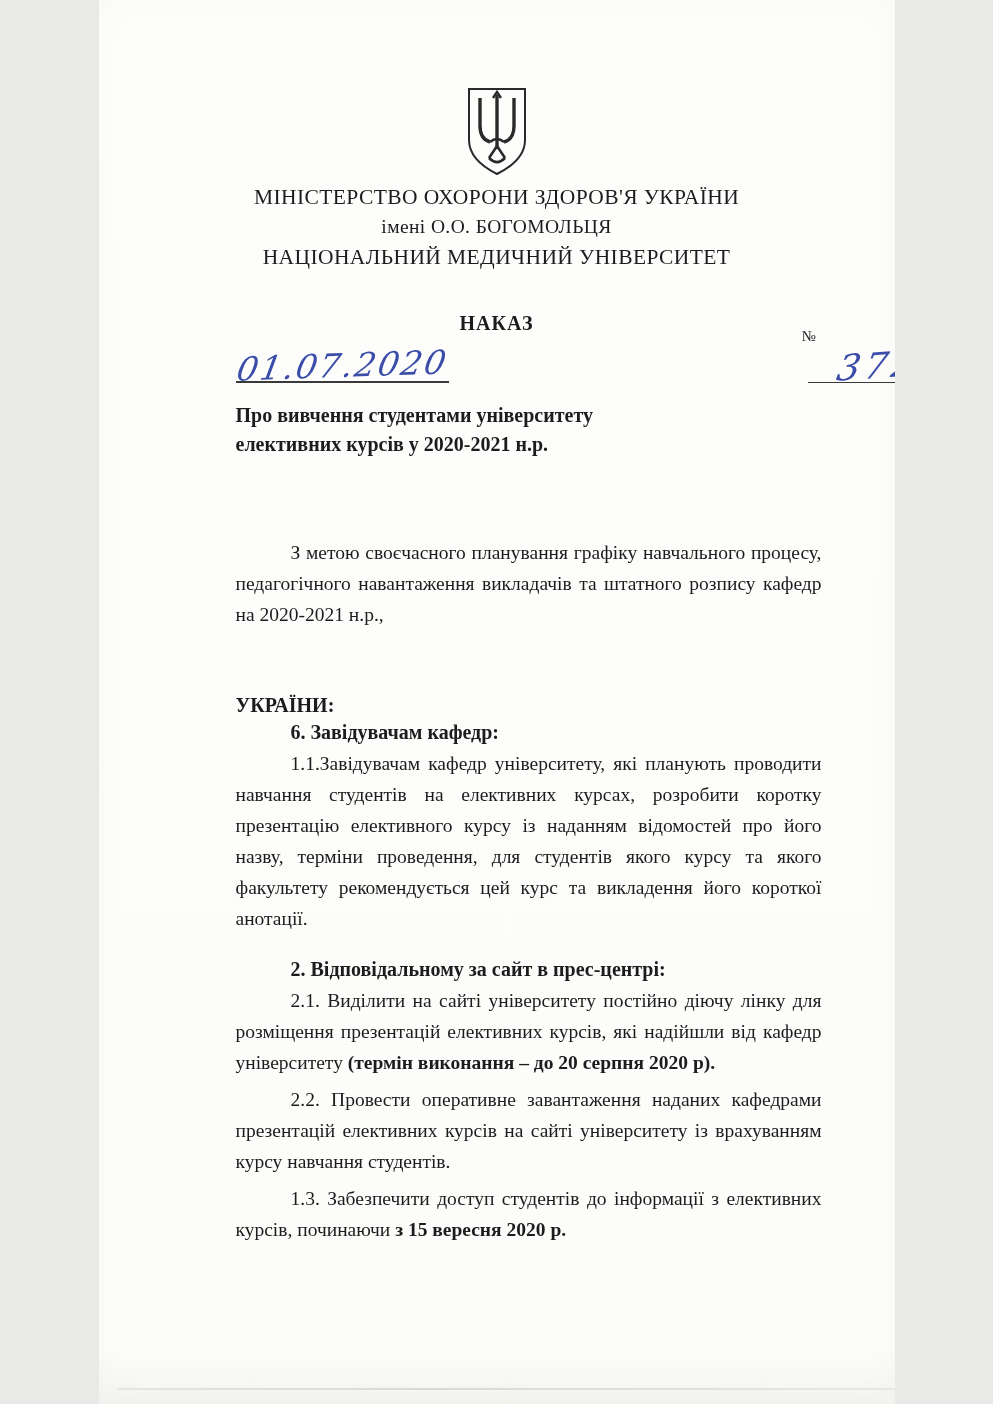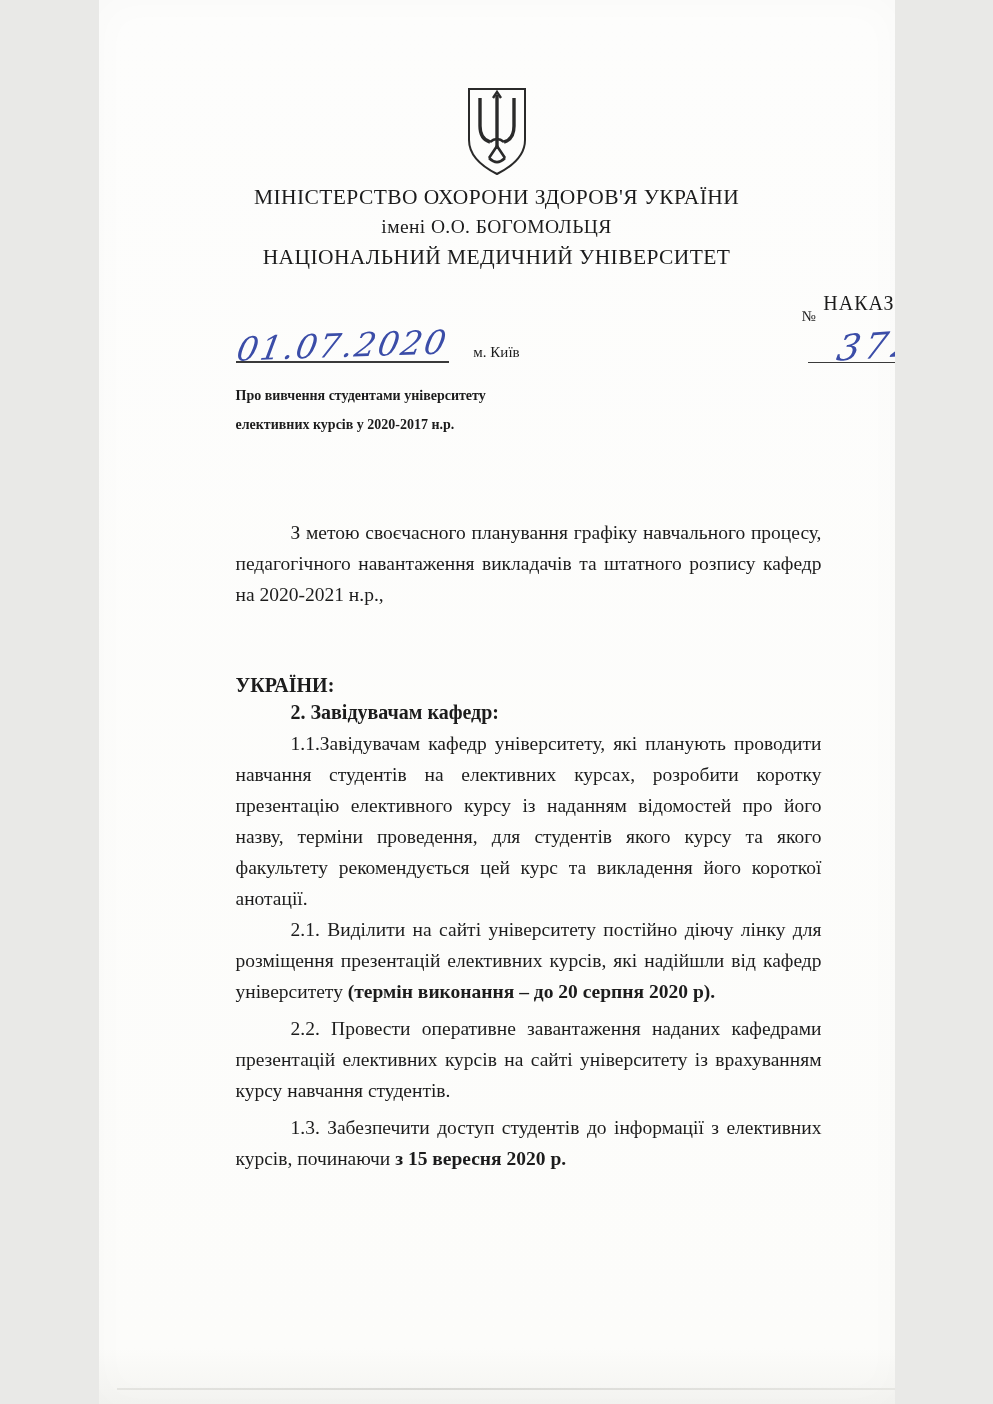--- a/index.html
+++ b/index.html
@@ -17,25 +17,25 @@
   
   .emblem {
     width: 70px; height: 92px;
     margin: 86px auto 4px auto;
     display: block;
   }
   .org { text-align: center; }
   .org-line { font-size: 21.5px; line-height: 30px; letter-spacing: 0.4px; }
   .org-line.small { font-size: 19.5px; }
   .order-title {
-    text-align: right;
-    font-weight: normal;
+    text-align: center;
+    font-weight: bold;
     font-size: 20px;
     letter-spacing: 1px;
-    margin-top: 20px;
+    margin-top: 40px;
   }
   
   .meta-row { position: relative; height: 58px; margin-top: 2px; }
   .date-block {
     position: absolute; left: 137px; width: 213px; bottom: 12px;
     border-bottom: 2px solid #3a3a3a;
     text-align: center;
   }
   .hand {
     font-family: "DejaVu Serif", serif;
@@ -61,21 +61,21 @@
     text-align: center; margin-left: 6px;
   }
   .hand.num {
     font-size: 36px;
     letter-spacing: 4px;
     transform: skewX(-14deg) rotate(-4deg);
     margin-bottom: -6px;
     position: relative; left: -40px;
   }
   
-  .subject { margin: 6px 7px 0 137px; font-weight: bold; font-size: 14px; line-height: 29px; }
+  .subject { margin: 6px 7px 0 137px; font-weight: bold; font-size: 20px; line-height: 29px; }
   
   .body-block { margin: 0 73px 8px 137px; font-size: 19.5px; font-family: Liberation Serif, serif; }
   p.para {
     margin: 0;
     text-align: justify;
     text-indent: 55px;
     line-height: 31px;
   }
   .preamble { margin-top: 78px !important; }
   .orders-word { margin-top: 64px; font-weight: bold; font-size: 20px; }
@@ -115,40 +115,40 @@
     <div class="org-line small">імені О.О. БОГОМОЛЬЦЯ</div>
     <div class="org-line">НАЦІОНАЛЬНИЙ МЕДИЧНИЙ УНІВЕРСИТЕТ</div>
   </div>
 
   <div class="order-title">НАКАЗ</div>
 
   <div class="meta-row">
     <div class="date-block">
       <span class="hand date">01.07.2020</span>
     </div>
-    <div class="city">м. Київ</div>
     <div class="num-block">
       <span class="num-label">№</span><span class="num-line"><span class="hand num">372</span></span>
     </div>
   </div>
 
   <div class="subject">
     <div>Про вивчення студентами університету</div>
-    <div>елективних курсів у 2020-2017  н.р.</div>
+    <div>елективних курсів у 2020-2021  н.р.</div>
   </div>
 
   <div class="body-block">
 
     <p class="para preamble">З метою своєчасного планування графіку навчального процесу, педагогічного навантаження викладачів та штатного розпису кафедр на 2020-2021 н.р.,</p>
 
     <div class="orders-word">УКРАЇНИ:</div>
 
-    <p class="section-heading">2.  Завідувачам кафедр:</p>
+    <p class="section-heading">6.  Завідувачам кафедр:</p>
     <p class="para"><span>1.1.Завідувачам кафедр університету, які планують проводити навчання студентів на елективних курсах, розробити коротку презентацію елективного курсу із наданням відомостей про його назву, терміни проведення, для студентів якого курсу та якого факультету рекомендується цей курс та викладення його короткої анотації.</span><span class="tail-bold"></span></p>
 
+    <p class="section-heading second">2. Відповідальному за сайт в прес-центрі:</p>
     <p class="para"><span>2.1.  Виділити на сайті університету постійно діючу лінку для розміщення презентацій елективних курсів, які надійшли від кафедр університету </span><span class="tail-bold">(термін виконання – до 20 серпня 2020 р).</span></p>
     <p class="para gap"><span>2.2.  Провести оперативне завантаження наданих кафедрами презентацій елективних курсів на сайті університету із врахуванням курсу навчання студентів.</span><span class="tail-bold"></span></p>
     <p class="para gap"><span>1.3.  Забезпечити доступ студентів до інформації з елективних курсів, починаючи  </span><span class="tail-bold">з 15 вересня 2020 р.</span></p>
   </div>
 
   <span class="artifact a1">’</span>
   <span class="artifact a2">’</span>
   <div class="bottom-edge"></div>
 
 </div>

